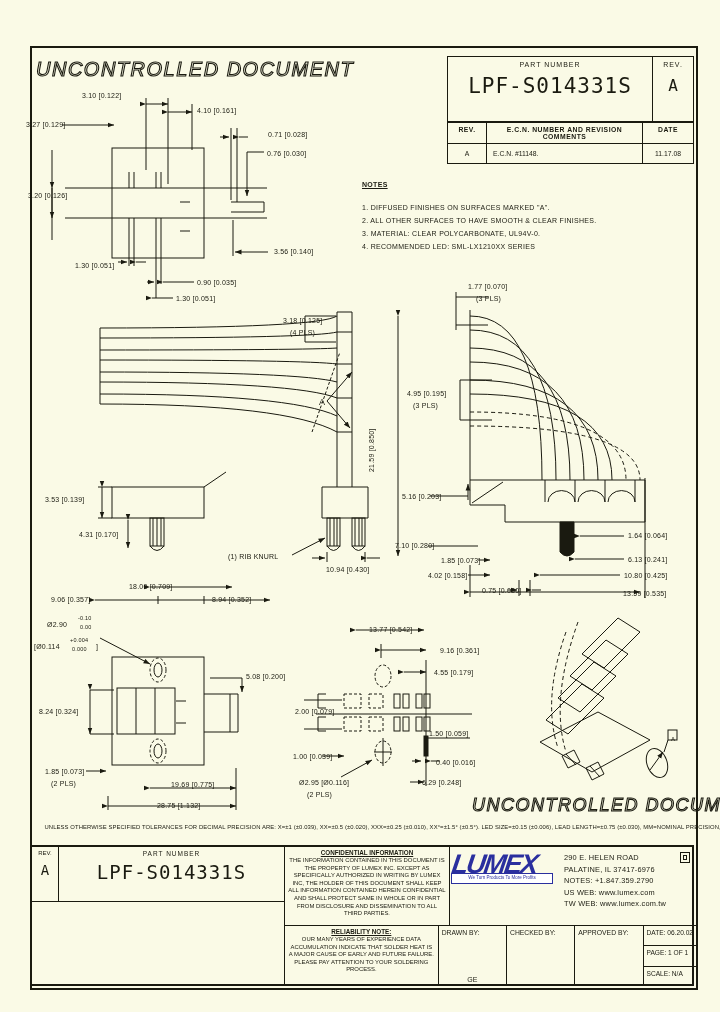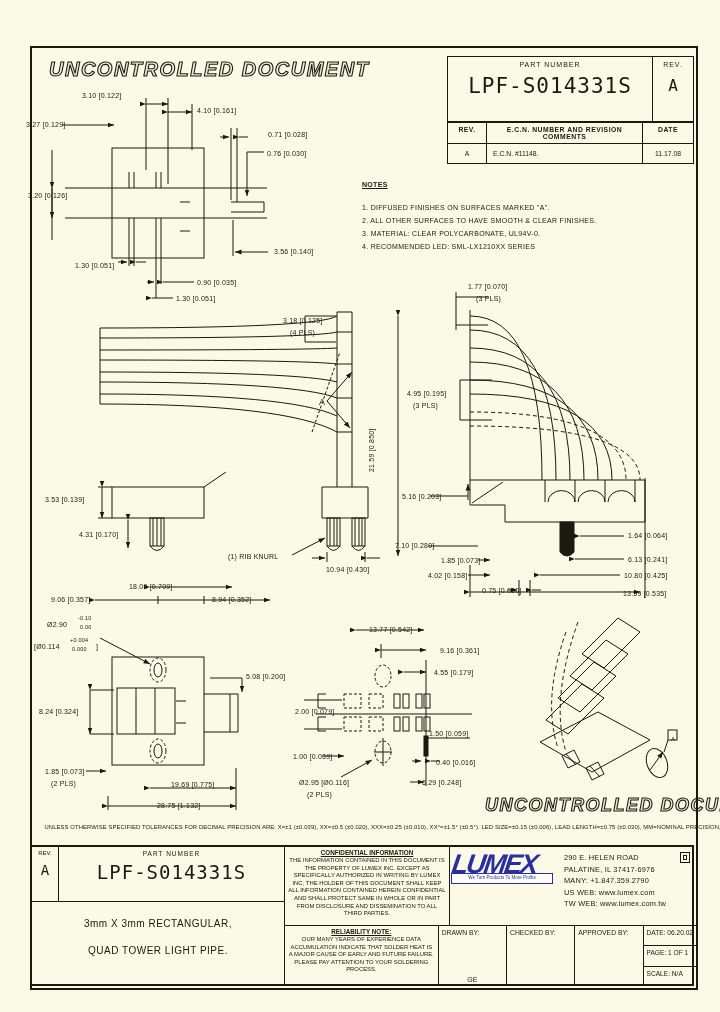--- a/index.html
+++ b/index.html
@@ -2,22 +2,22 @@
 <html><head>
 <meta charset="utf-8">
 <style>
   html,body{margin:0;padding:0;}
   body{width:720px;height:1012px;background:#fafae6;position:relative;
        font-family:"Liberation Sans",sans-serif;color:#1a1a10;overflow:hidden;}
   .abs{position:absolute;}
   
   .frame{left:30px;top:46px;width:664px;height:940px;border:2.5px solid #1a1a10;}
   
-  .watermark{font-style:italic;font-weight:bold;letter-spacing:1.5px;
-     color:rgba(26,26,16,0.06);-webkit-text-stroke:1.1px #1a1a10;white-space:nowrap;margin-left:13px;}
+  .watermark{font-style:italic;font-weight:normal;letter-spacing:1.5px;
+     color:rgba(26,26,16,0.06);-webkit-text-stroke:1.1px #1a1a10;white-space:nowrap;}
   
   .ptable{left:447px;top:56px;width:245px;border:1.6px solid #1a1a10;background:transparent;}
   .ptable .toprow{display:flex;border-bottom:2.5px solid #1a1a10;height:64px;}
   .ptable .pncell{flex:1;border-right:1.4px solid #1a1a10;text-align:center;}
   .ptable .revcell{width:40px;text-align:center;}
   .lbl7{font-size:7px;letter-spacing:1px;padding-top:4px;}
   .pnbig{font-size:21px;letter-spacing:1px;margin-top:6px;font-family:"DejaVu Sans Mono",monospace;}
   .revA{font-size:16px;margin-top:8px;font-family:"DejaVu Sans Mono",monospace;}
   .ecnrow{display:flex;font-size:6.8px;}
   .ecnrow>div{padding:3px 2px;}
@@ -423,42 +423,38 @@
     <div class="tb-left-top">
       <div class="tb-revcell">
         <div class="tb-rev-lbl">REV.</div>
         <div class="tb-rev-val">A</div>
       </div>
       <div class="tb-pncell">
         <div class="tb-pn-lbl">PART NUMBER</div>
         <div class="tb-pn-val">LPF-S014331S</div>
       </div>
     </div>
-    <div class="tb-desc">
-      <div>3mm X 3mm RECTANGULAR,</div>
-      <div>QUAD TOWER LIGHT PIPE.</div>
-    </div>
   </div>
 
   <div class="tb-mid">
     <div class="smalltitle">CONFIDENTIAL INFORMATION</div>
     <div class="smallbody">THE INFORMATION CONTAINED IN THIS DOCUMENT IS THE PROPERTY OF LUMEX INC. EXCEPT AS SPECIFICALLY AUTHORIZED IN WRITING BY LUMEX INC, THE HOLDER OF THIS DOCUMENT SHALL KEEP ALL INFORMATION CONTAINED HEREIN CONFIDENTIAL AND SHALL PROTECT SAME IN WHOLE OR IN PART FROM DISCLOSURE AND DISSEMINATION TO ALL THIRD PARTIES.</div>
   </div>
 
   <div class="tb-logoaddr">
     <div class="logo">
       <div class="logo-word">LUMEX</div>
       <div class="logo-band">We Turn Products To More Profits</div>
       <div class="logo-rainbow"></div>
     </div>
     <div class="addr">
       <span class="certbox"></span>
       <div>290 E. HELEN ROAD</div>
       <div>PALATINE, IL  37417-6976</div>
-      <div>MANY: +1.847.359.2790</div>
+      <div>NOTES: +1.847.359.2790</div>
       <div>US WEB: www.lumex.com</div>
       <div>TW WEB: www.lumex.com.tw</div>
     </div>
   </div>
 
   <div class="tb-bottomrow">
     <div class="tb-rel">
       <div class="smalltitle">RELIABILITY NOTE:</div>
       <div class="smallbody">OUR MANY YEARS OF EXPERIENCE DATA ACCUMULATION INDICATE THAT SOLDER HEAT IS A MAJOR CAUSE OF EARLY AND FUTURE FAILURE. PLEASE PAY ATTENTION TO YOUR SOLDERING PROCESS.</div>
     </div>

